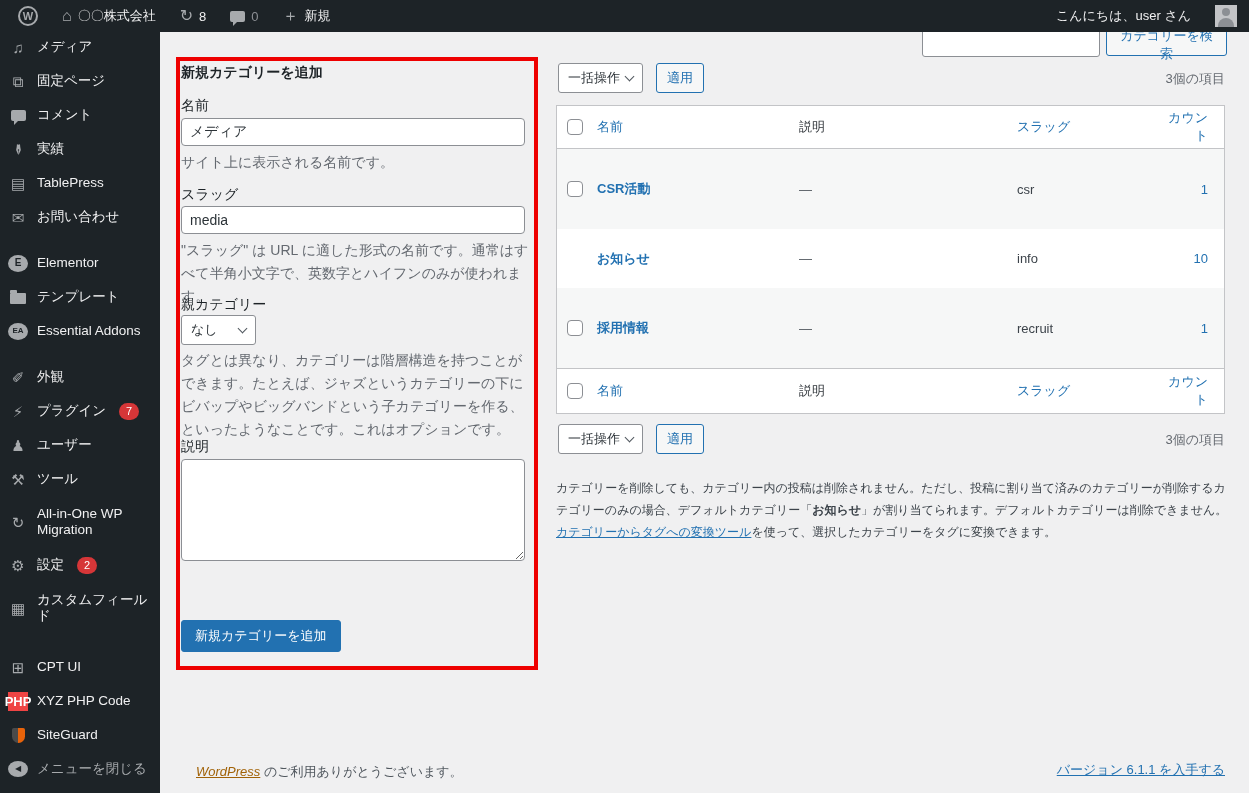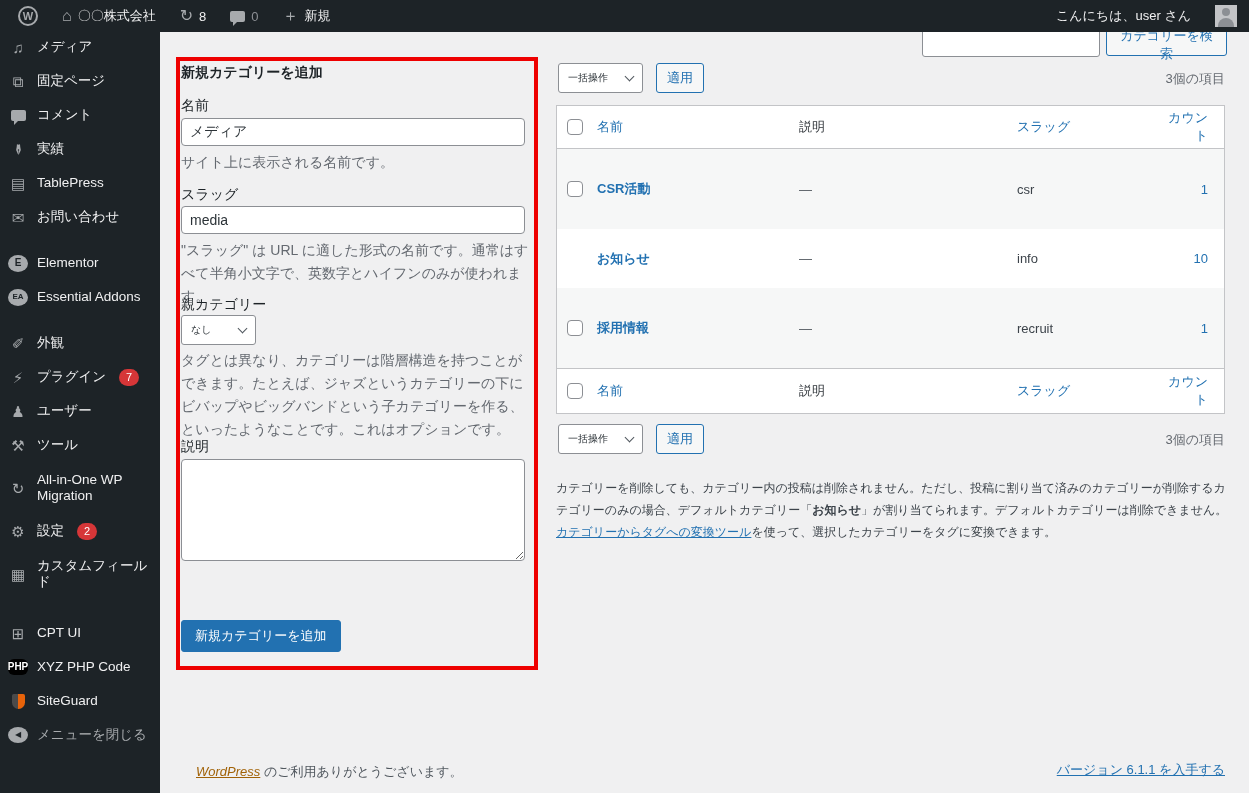--- a/index.html
+++ b/index.html
@@ -41,29 +41,29 @@
            padding:3px 7px; margin-left:4px; }
   .icon-circle { width:17px; height:17px; border-radius:50%; background:#a7aaad; color:#1d2327;
                  font-size:10px; font-weight:bold; }
   .icon-circle.ea { font-size:8px; }
   .icon-bubble { position:relative; width:15px; height:11px; background:#a7aaad; border-radius:2px; }
   .icon-bubble::after { content:''; position:absolute; bottom:-4px; left:3px;
                         border:4px solid transparent; border-top-color:#a7aaad; border-left-color:#a7aaad; }
   .icon-folder { position:relative; width:16px; height:11px; background:#a7aaad; border-radius:1px; margin-top:2px; }
   .icon-folder::before { content:''; position:absolute; top:-3px; left:0; width:7px; height:3px;
                          background:#a7aaad; border-radius:1px 1px 0 0; }
-  .icon-php { background:#000000; color:#fff; font-size:10px; font-weight:bold; padding:3px 2px; border-radius:6px; width:20px; }
+  .icon-php { background:#ef4444; color:#fff; font-size:13px; font-weight:bold; padding:3px 2px; border-radius:0; width:20px; }
   .icon-shield { width:13px; height:15px; border-radius:2px 2px 7px 7px;
                  background:linear-gradient(90deg,#4a4a4a 50%, #e8630a 50%); }
   .icon-collapse { width:16px; height:16px; border-radius:50%; background:#a7aaad; color:#1d2327; font-size:8px; }
   .mitem.dim { color:#a7aaad; }
 
   
   .wpselect { position:absolute; width:85px; height:30px; background:#fff; border:1px solid #8c8f94;
-              border-radius:3px; color:#2c3338; font-size:10px; display:flex; align-items:center;
+              border-radius:3px; color:#2c3338; font-size:13px; display:flex; align-items:center;
               justify-content:space-between; padding:8px 9px; cursor:pointer; }
   .chev { width:7px; height:7px; border-right:1.5px solid #50575e; border-bottom:1.5px solid #50575e;
           transform:rotate(45deg); margin-top:-4px; }
   .btn-secondary { position:absolute; height:30px; padding:0 10px; background:#f6f7f7;
                    border:1px solid #2271b1; border-radius:3px; color:#2271b1; font-size:13px; cursor:pointer; }
   .cb { width:16px; height:16px; border:1px solid #8c8f94; border-radius:4px; background:#fff; cursor:pointer; }
 
   
   .search-input { position:absolute; left:922px; top:24px; width:178px; height:33px; background:#fff;
                   border:1px solid #8c8f94; border-radius:3px; font-size:14px; padding:0 8px; }
@@ -172,20 +172,26 @@
       <div class="mitem">
         <span class="micon">✉</span>
         <span class="mlabel">お問い合わせ</span>
       </div>
       <div class="spacer12"></div>
       <div class="mitem">
         <span class="micon icon-circle">E</span>
         <span class="mlabel">Elementor</span>
       </div>
       <div class="mitem">
+        <span class="micon">
+            <span class="icon-folder"></span>
+          </span>
+        <span class="mlabel">テンプレート</span>
+      </div>
+      <div class="mitem">
         <span class="micon icon-circle ea">EA</span>
         <span class="mlabel">Essential Addons</span>
       </div>
       <div class="spacer12"></div>
       <div class="mitem">
         <span class="micon">✐</span>
         <span class="mlabel">外観</span>
       </div>
       <div class="mitem">
         <span class="micon">⚡</span>

